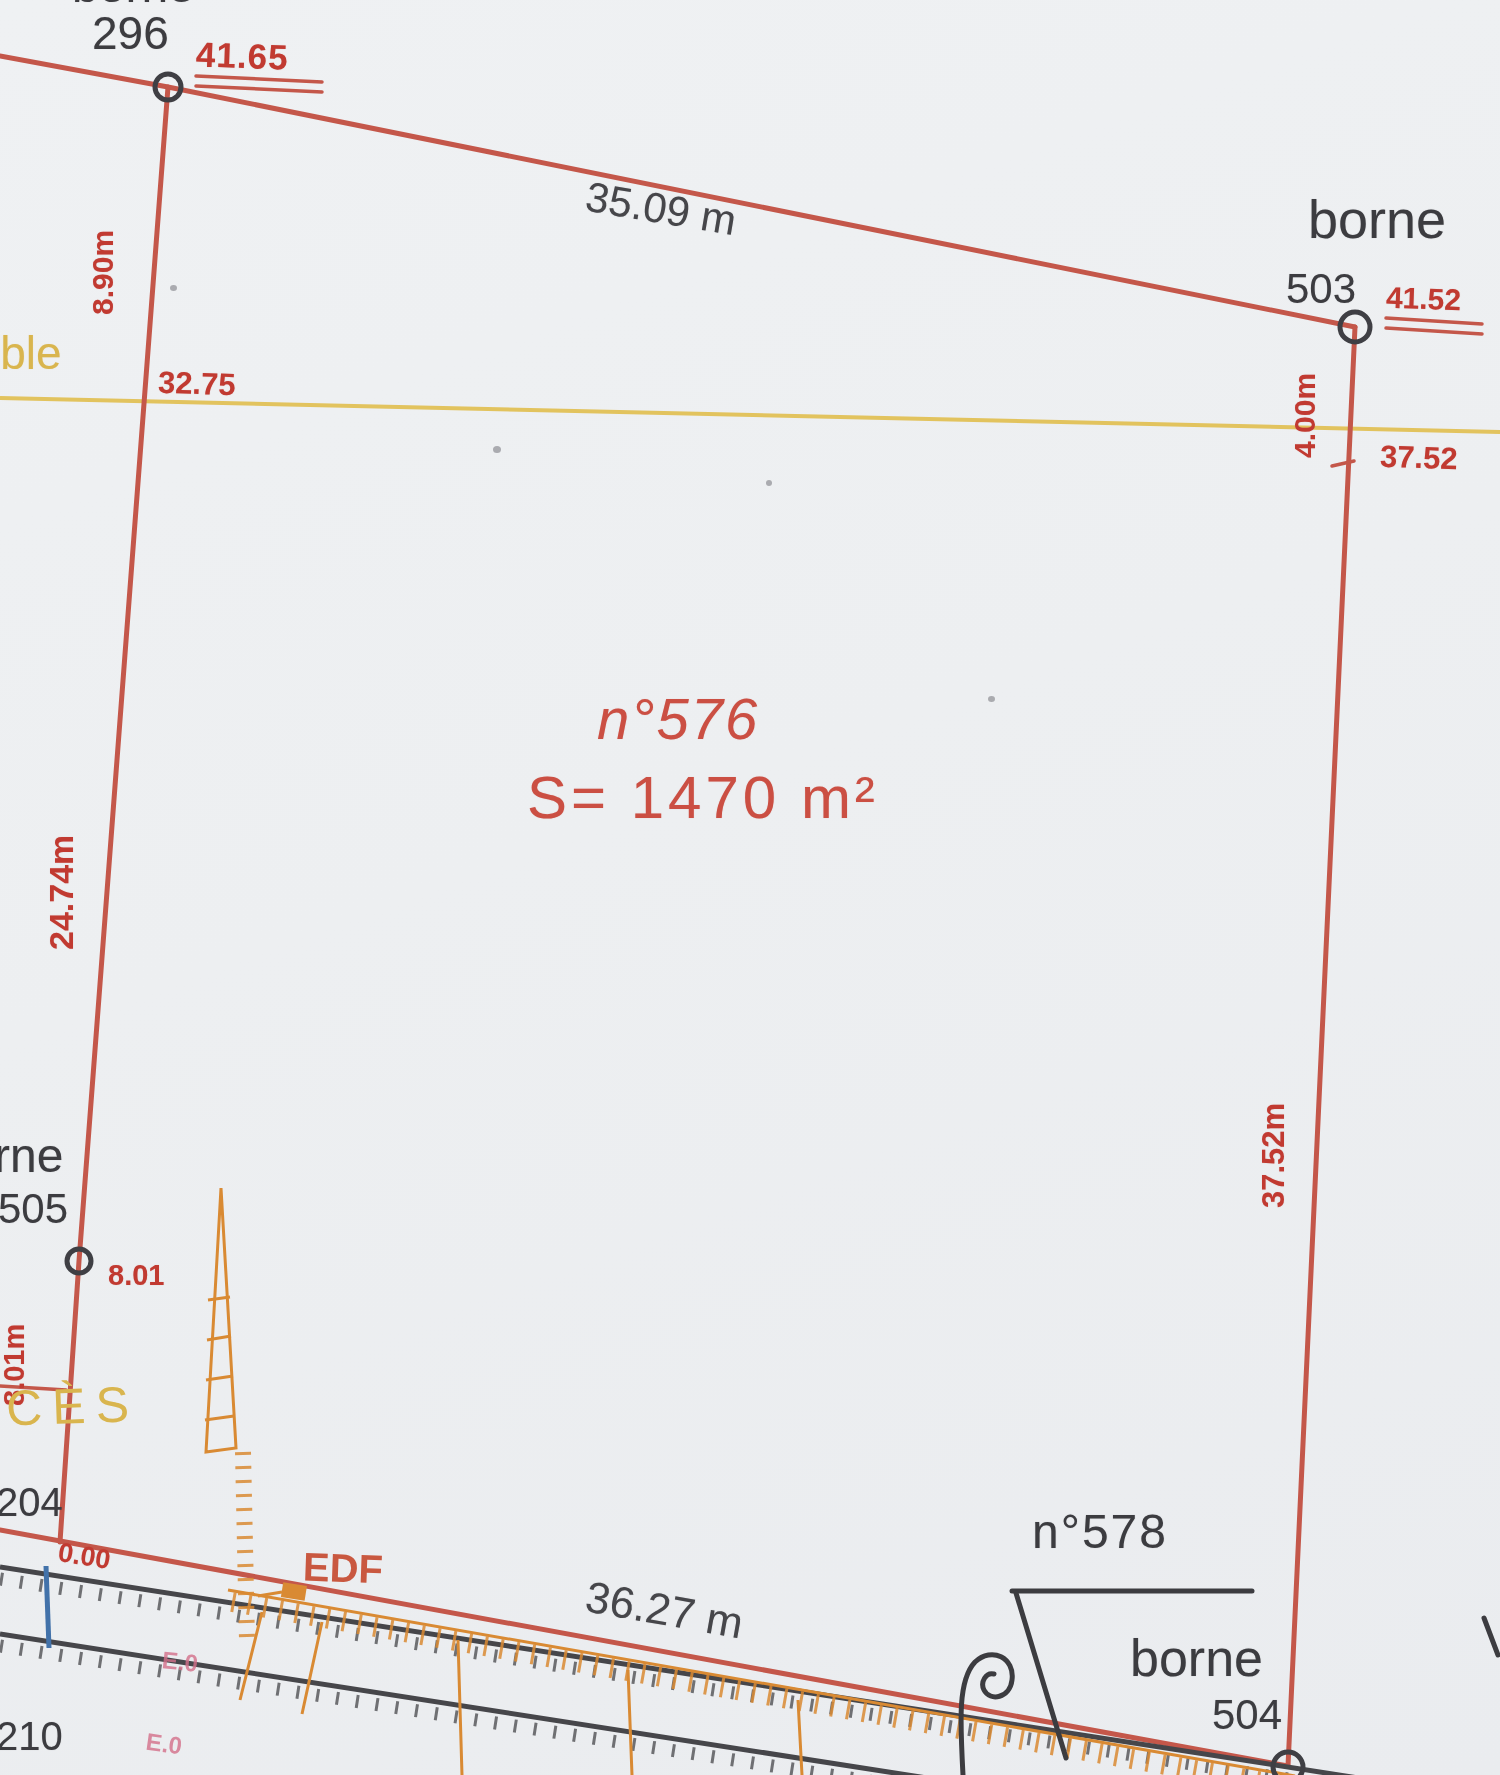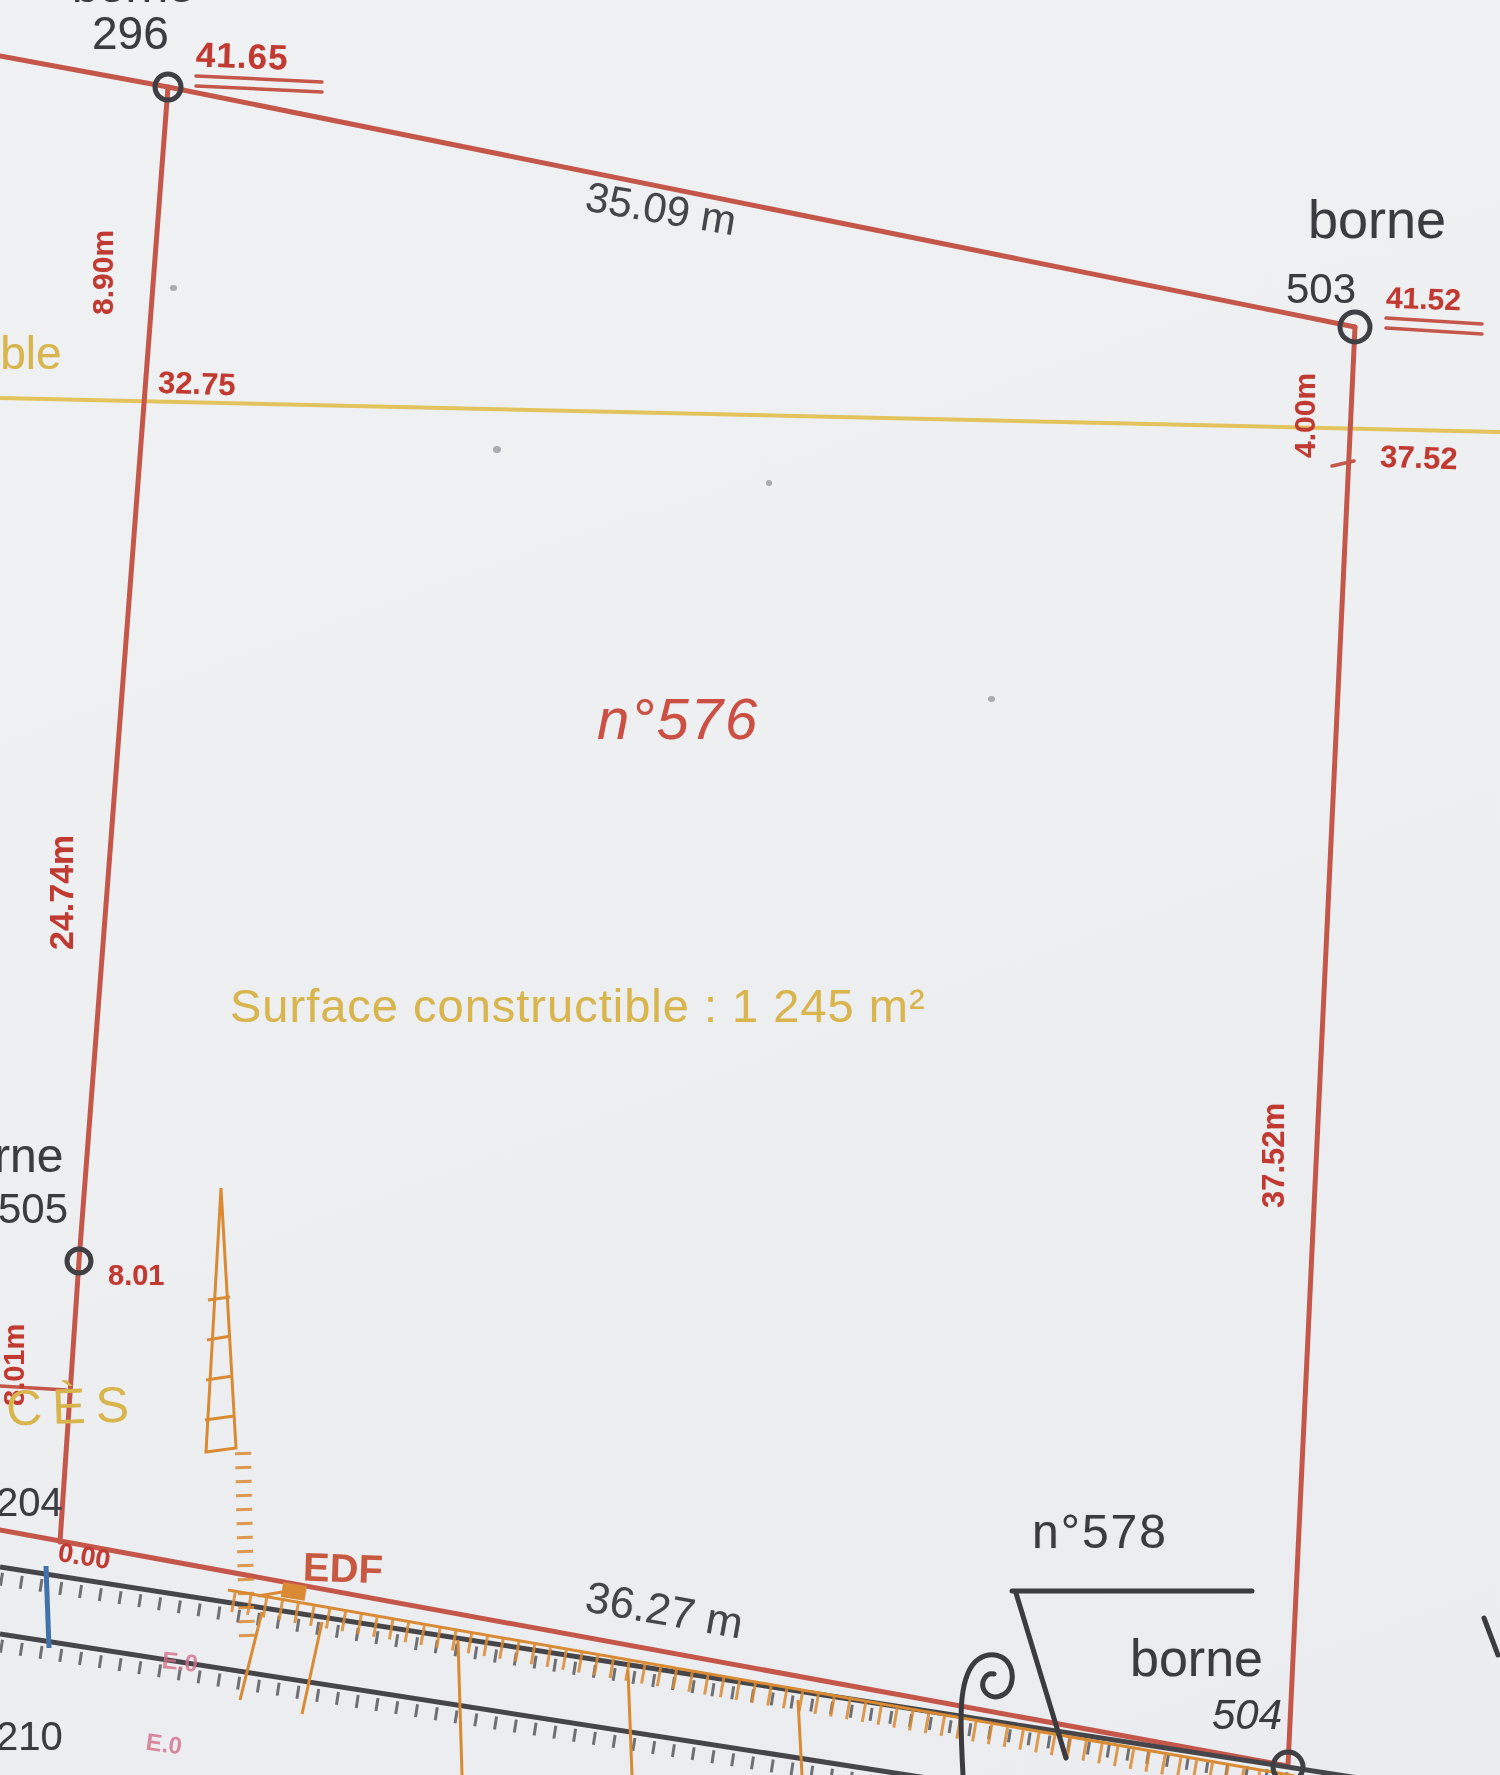--- a/index.html
+++ b/index.html
@@ -97,21 +97,21 @@
   <div class="txt yellow" style="left:-10px;top:330px;font-size:46px;">ible</div>
   <div class="txt red" style="left:158px;top:368px;font-size:31px;transform:rotate(2deg);">32.75</div>
 
   <div class="txt ink" style="left:1308px;top:192px;font-size:54px;">borne</div>
   <div class="txt ink" style="left:1286px;top:268px;font-size:42px;">503</div>
   <div class="txt red" style="left:1386px;top:284px;font-size:30px;transform:rotate(2deg);">41.52</div>
   <div class="txt red vert" style="left:1290px;top:458px;font-size:30px;">4.00m</div>
   <div class="txt red" style="left:1380px;top:442px;font-size:31px;transform:rotate(2deg);">37.52</div>
 
   <div class="txt bigred" style="left:597px;top:690px;font-size:58px;letter-spacing:2px;font-style:italic;">n°576</div>
-  <div class="txt yellow" style="left:230px;top:982px;font-size:47px;letter-spacing:1px;">Surface constructible : 1 245 m²</div>
+  <div class="txt bigred" style="left:527px;top:768px;font-size:60px;letter-spacing:4px;">S= 1470 m²</div>
 
   <div class="txt red vert" style="left:44px;top:950px;font-size:34px;">24.74m</div>
   <div class="txt red vert" style="left:1258px;top:1208px;font-size:31px;">37.52m</div>
 
   <div class="txt ink" style="left:-6px;top:1132px;font-size:48px;">rne</div>
   <div class="txt ink" style="left:-2px;top:1188px;font-size:42px;">505</div>
   <div class="txt red" style="left:108px;top:1246px;font-size:29px;margin-top:15px;">8.01</div>
   <div class="txt red vert" style="left:0px;top:1406px;font-size:29px;">8.01m</div>
   <div class="txt orange" style="left:-40px;top:1382px;font-size:50px;letter-spacing:10px;transform:rotate(-2deg);color:var(--yellow-text);">CCÈS</div>
 
@@ -119,20 +119,20 @@
   <div class="txt red" style="left:58px;top:1543px;font-size:27px;transform:rotate(9deg);">0.00</div>
   <div class="txt ink" style="left:-4px;top:1716px;font-size:40px;">210</div>
   <div class="txt pink" style="left:162px;top:1650px;font-size:24px;transform:rotate(6deg);">E.0</div>
   <div class="txt pink" style="left:146px;top:1732px;font-size:24px;transform:rotate(8deg);">E.0</div>
 
   <div class="txt edf" style="left:303px;top:1548px;font-size:40px;transform:rotate(2deg);">EDF</div>
   <div class="txt gray" style="left:585px;top:1588px;font-size:44px;transform:rotate(10deg);">36.27 m</div>
 
   <div class="txt ink" style="left:1032px;top:1508px;font-size:48px;letter-spacing:2px;text-align:right;">n°578</div>
   <div class="txt ink" style="left:1130px;top:1632px;font-size:52px;">borne</div>
-  <div class="txt ink" style="left:1212px;top:1694px;font-size:42px;font-style:italic;">504</div>
+  <div class="txt ink" style="left:1212px;top:1694px;font-size:42px;">504</div>
 
   <div class="speck" style="left:170px;top:285px;width:7px;height:6px;"></div>
   <div class="speck" style="left:493px;top:446px;width:8px;height:7px;"></div>
   <div class="speck" style="left:766px;top:480px;width:6px;height:6px;"></div>
   <div class="speck" style="left:988px;top:696px;width:7px;height:6px;"></div>
 
 </div>
 
 </body></html>

